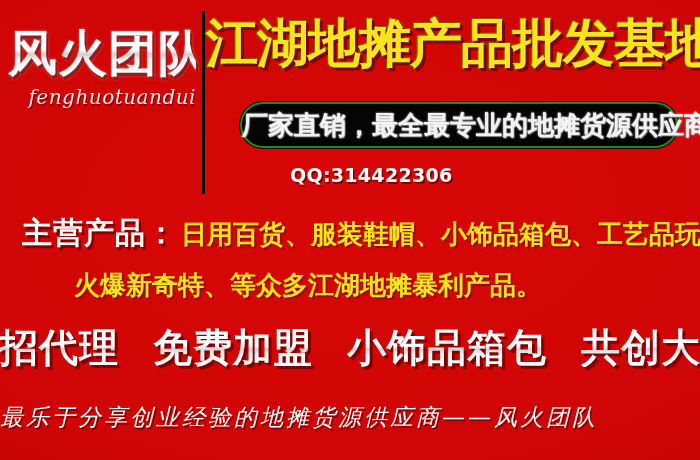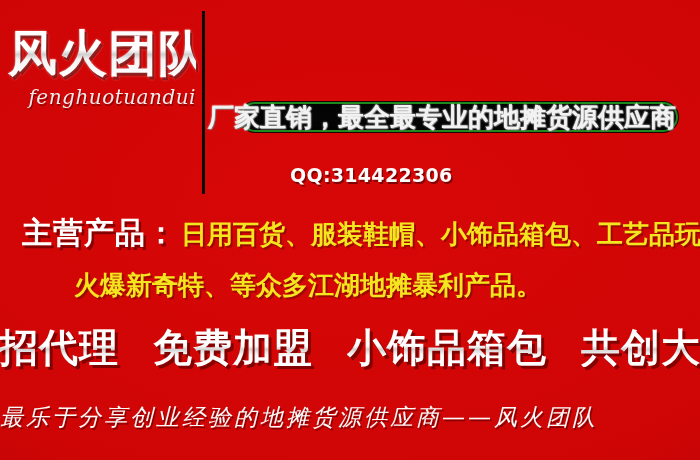--- a/index.html
+++ b/index.html
@@ -69,27 +69,27 @@
       3px 3px 0 #7a0505,
       2px 2px 0 #7a0505,
       -1px -1px 0 #8a5a00,
       1px -1px 0 #8a5a00,
       -1px 1px 0 #8a5a00;
   }
 
   
   .pill{
     position:absolute;left:240px;top:102px;
-    width:438px;height:30px;
+    width:438px;height:46px;
     box-sizing:border-box;
     background:#050505;
     border:2.5px solid #1c8a1c;
     border-radius:23px;
     box-shadow:0 0 0 1px rgba(0,0,0,.85), inset 0 0 6px rgba(0,0,0,.9);
-    display:flex;align-items:center;justify-content:flex-end;
+    display:flex;align-items:center;justify-content:flex-start;
   }
   .pill-text{
     font-family:"DejaVu Sans","Liberation Sans",sans-serif;
     font-weight:bold;
     font-size:26px;
     line-height:1;
     letter-spacing:0px;
     color:#f2f2f2;
     white-space:nowrap;
     text-shadow:0 0 2px #fff, 1px 1px 0 #555;
@@ -176,20 +176,21 @@
 
 <div id="poster">
 
   <div class="logo-block">
     <div class="logo-cn">风火团队</div>
     <div class="logo-py">fenghuotuandui</div>
   </div>
 
   <div class="divider"></div>
 
+  <div class="headline">江湖地摊产品批发基地</div>
 
   <div class="pill">
     <div class="pill-text">厂家直销，最全最专业的地摊货源供应商</div>
   </div>
 
   <div class="contact">
     <span class="contact-qq">QQ:314422306</span>
   </div>
 
   <div class="prod-row1">

